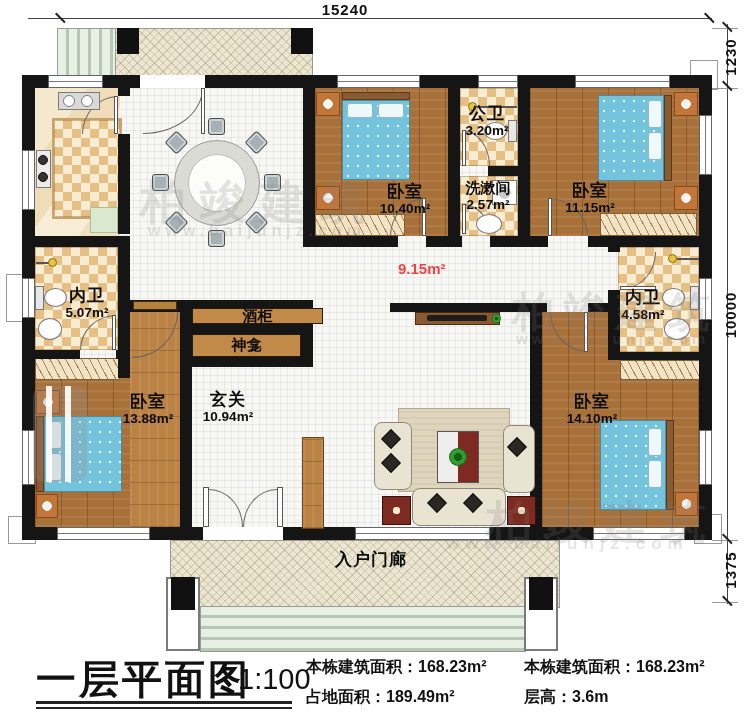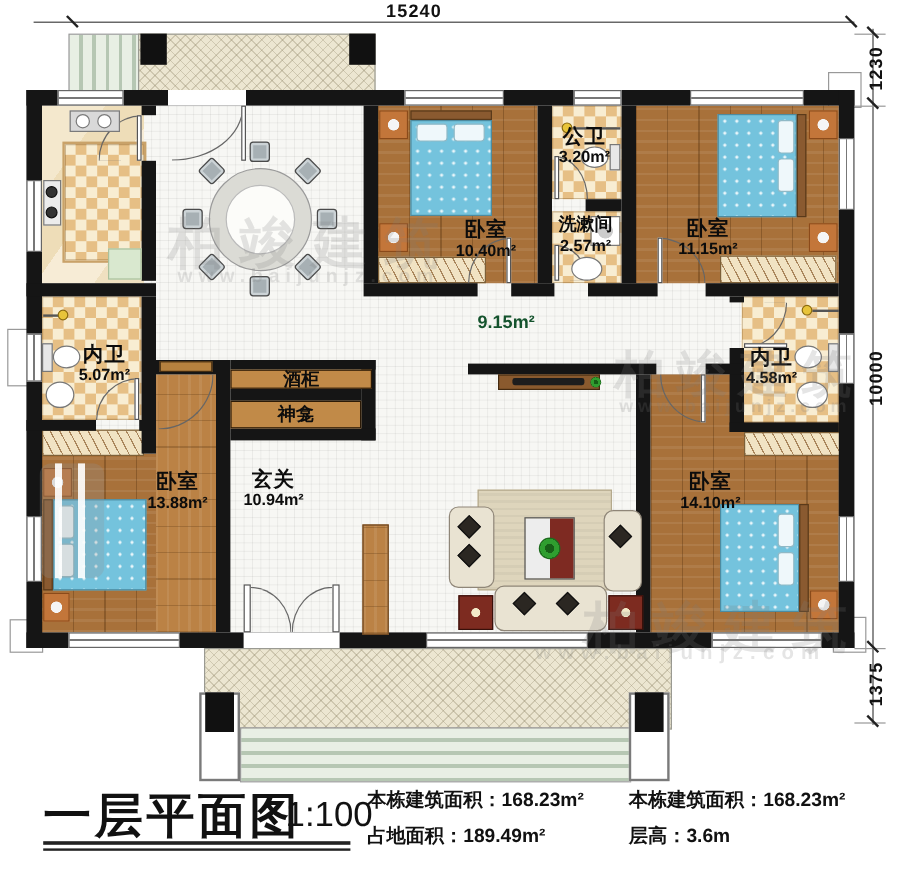--- a/index.html
+++ b/index.html
@@ -70,21 +70,21 @@
     background:radial-gradient(circle,#175f17 0 30%,#2f9e2f 30% 62%,#1d6b1d 62%);}
   .colbase{position:absolute;z-index:9;background:#fff;border:2px solid #7a7a7a;box-sizing:border-box;}
   .col{position:absolute;z-index:31;background:#111;}
   .cab{position:absolute;z-index:32;background:#c18a48;border:1px solid #2c1a06;box-sizing:border-box;
     display:flex;align-items:center;justify-content:center;font-weight:bold;font-size:15px;color:#0d0d0d;}
   
   .label{position:absolute;z-index:50;text-align:center;color:#0c0c0c;font-weight:bold;line-height:1.12;}
   .label .nm{font-size:17px;letter-spacing:1px;}
   .label .ar{font-size:13.5px;}
   .small-label .nm{font-size:15px;letter-spacing:0;}
-  .area-only{position:absolute;z-index:50;color:#14532d;font-weight:bold;font-size:15px;}
+  .area-only{position:absolute;z-index:50;color:#ef4444;font-weight:bold;font-size:15px;}
   
   .dimline{position:absolute;z-index:20;background:#444;}
   .tick{position:absolute;z-index:21;width:13px;height:1.5px;background:#222;transform:rotate(45deg);}
   .dimtext{position:absolute;z-index:22;color:#111;font-weight:bold;font-size:15px;text-align:center;letter-spacing:1px;}
   .vtext{transform:rotate(-90deg);}
   
   .wm{position:absolute;z-index:60;color:rgba(125,125,125,.20);font-weight:bold;white-space:nowrap;pointer-events:none;}
   .wm-logo{position:absolute;z-index:60;border-radius:10px;background:rgba(145,145,145,.26);pointer-events:none;
     background-image:linear-gradient(90deg,transparent 0 13px,rgba(255,255,255,.9) 13px 19px,transparent 19px 32px,rgba(255,255,255,.9) 32px 38px,transparent 38px);}
   
@@ -227,21 +227,21 @@
 
   <div class="leaf" style="left:584px;top:312px;width:4px;height:40px;"></div>
   <div class="arc" style="left:550px;top:312px;width:38px;height:40px;border-bottom:1.3px solid #666;border-left:1.3px solid #666;border-bottom-left-radius:100% 100%;"></div>
 
   <div class="opening" style="left:203px;top:527px;width:80px;height:13px;"></div>
   <div class="leaf" style="left:203px;top:487px;width:6px;height:40px;"></div>
   <div class="leaf" style="left:277px;top:487px;width:6px;height:40px;"></div>
   <div class="arc" style="left:209px;top:489px;width:34px;height:38px;border-top:1.3px solid #666;border-right:1.3px solid #666;border-top-right-radius:100% 100%;"></div>
   <div class="arc" style="left:243px;top:489px;width:34px;height:38px;border-top:1.3px solid #666;border-left:1.3px solid #666;border-top-left-radius:100% 100%;"></div>
 
-  <div class="cab" style="left:192px;top:308px;width:118px;height:16px;">
+  <div class="cab" style="left:192px;top:308px;width:131px;height:16px;">
       <span>酒柜</span>
     </div>
   <div class="cab" style="left:192px;top:334px;width:109px;height:23px;">
       <span>神龛</span>
     </div>
   <div class="floor-wood2" style="left:302px;top:437px;width:20px;height:90px;z-index:32;border:1px solid #6a4420;"></div>
 
   <div class="fix" style="left:58px;top:92px;width:42px;height:18px;background:#d9d9d9;"></div>
   <div class="fix" style="left:63px;top:95px;width:12px;height:12px;border-radius:50%;"></div>
   <div class="fix" style="left:81px;top:95px;width:12px;height:12px;border-radius:50%;"></div>
@@ -354,20 +354,23 @@
   </div>
   <div class="label" style="left:188px;top:390px;width:80px;">
     <div class="nm">玄关</div>
     <div class="ar">10.94m²</div>
   </div>
   <div class="label" style="left:552px;top:392px;width:80px;">
     <div class="nm">卧室</div>
     <div class="ar">14.10m²</div>
   </div>
   <div class="area-only" style="left:398px;top:260px;width:70px;">9.15m²</div>
+  <div class="label" style="left:306px;top:550px;width:130px;">
+    <div class="nm">入户门廊</div>
+  </div>
 
   <div class="wm" style="left:140px;top:172px;font-size:46px;letter-spacing:14px;">柏竣建筑</div>
   <div class="wm" style="left:148px;top:222px;font-size:16px;letter-spacing:5px;">www.baijunjz.com</div>
   <div class="wm" style="left:512px;top:284px;font-size:42px;letter-spacing:10px;">柏竣建筑</div>
   <div class="wm" style="left:516px;top:330px;font-size:15px;letter-spacing:4px;">www.baijunjz.com</div>
   <div class="wm" style="left:486px;top:492px;font-size:46px;letter-spacing:12px;">柏竣建筑</div>
   <div class="wm" style="left:446px;top:534px;font-size:17px;letter-spacing:6px;">www.baijunjz.com</div>
   <div class="wm-logo" style="left:33px;top:386px;width:54px;height:96px;"></div>
 
   <div class="tb-title" style="left:36px;top:652px;">一层平面图</div>

